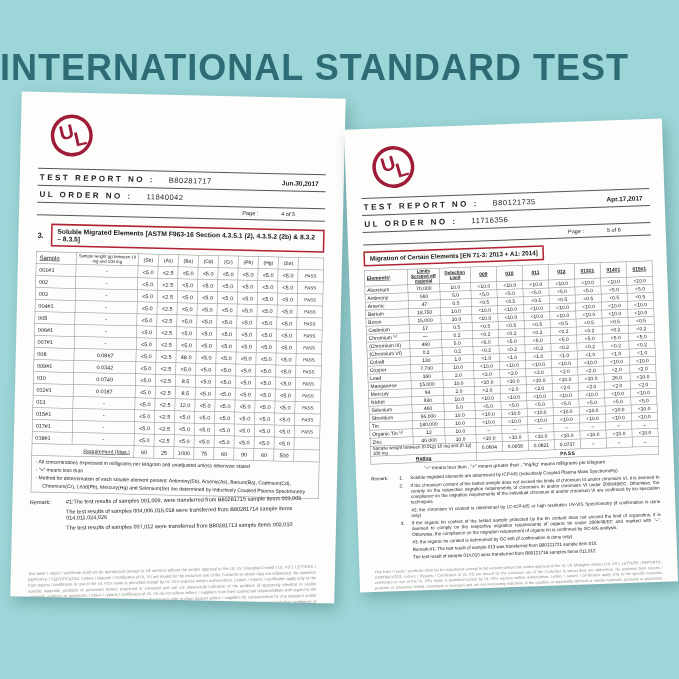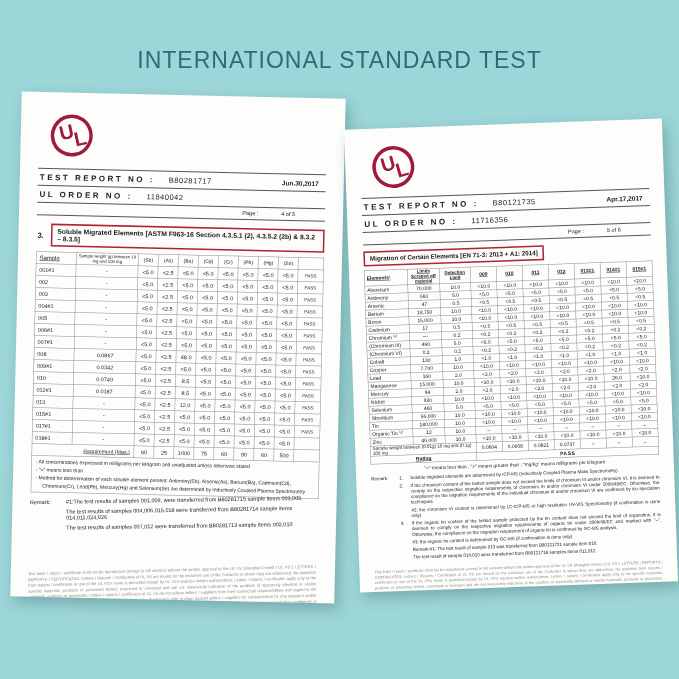--- a/index.html
+++ b/index.html
@@ -1,18 +1,18 @@
 <!DOCTYPE html>
 <html><head>
 <meta charset="utf-8">
 <style>
   html,body{margin:0;padding:0;width:679px;height:679px;overflow:hidden;
     background:#9dd6d8;font-family:"Liberation Sans",sans-serif;position:relative}
-  .main-title{position:absolute;top:47px;left:0;width:100%;text-align:center;
-    font-size:23px;color:#2d6b75;letter-spacing:1px;font-weight:400}
+  .main-title{position:absolute;top:47px;left:0;width:100%;text-align:left;
+    font-size:36px;color:#2d6b75;letter-spacing:1px;font-weight:700}
 
   .page{position:absolute;background:#fdfdfc;overflow:hidden;
     box-shadow:4px 6px 14px rgba(20,60,60,.28)}
   #left-page{left:16px;top:95px;width:324px;height:505px;transform:rotate(1.3deg)}
   #right-page{left:352px;top:124px;width:318px;height:463px;transform:rotate(-2deg)}
   .inner{transform:scale(.5);transform-origin:0 0;box-sizing:border-box;color:#222}
   #left-page .inner{width:648px;height:1010px;padding:26px 36px}
   #right-page .inner{width:636px;height:926px;padding:24px 30px}
 
   

